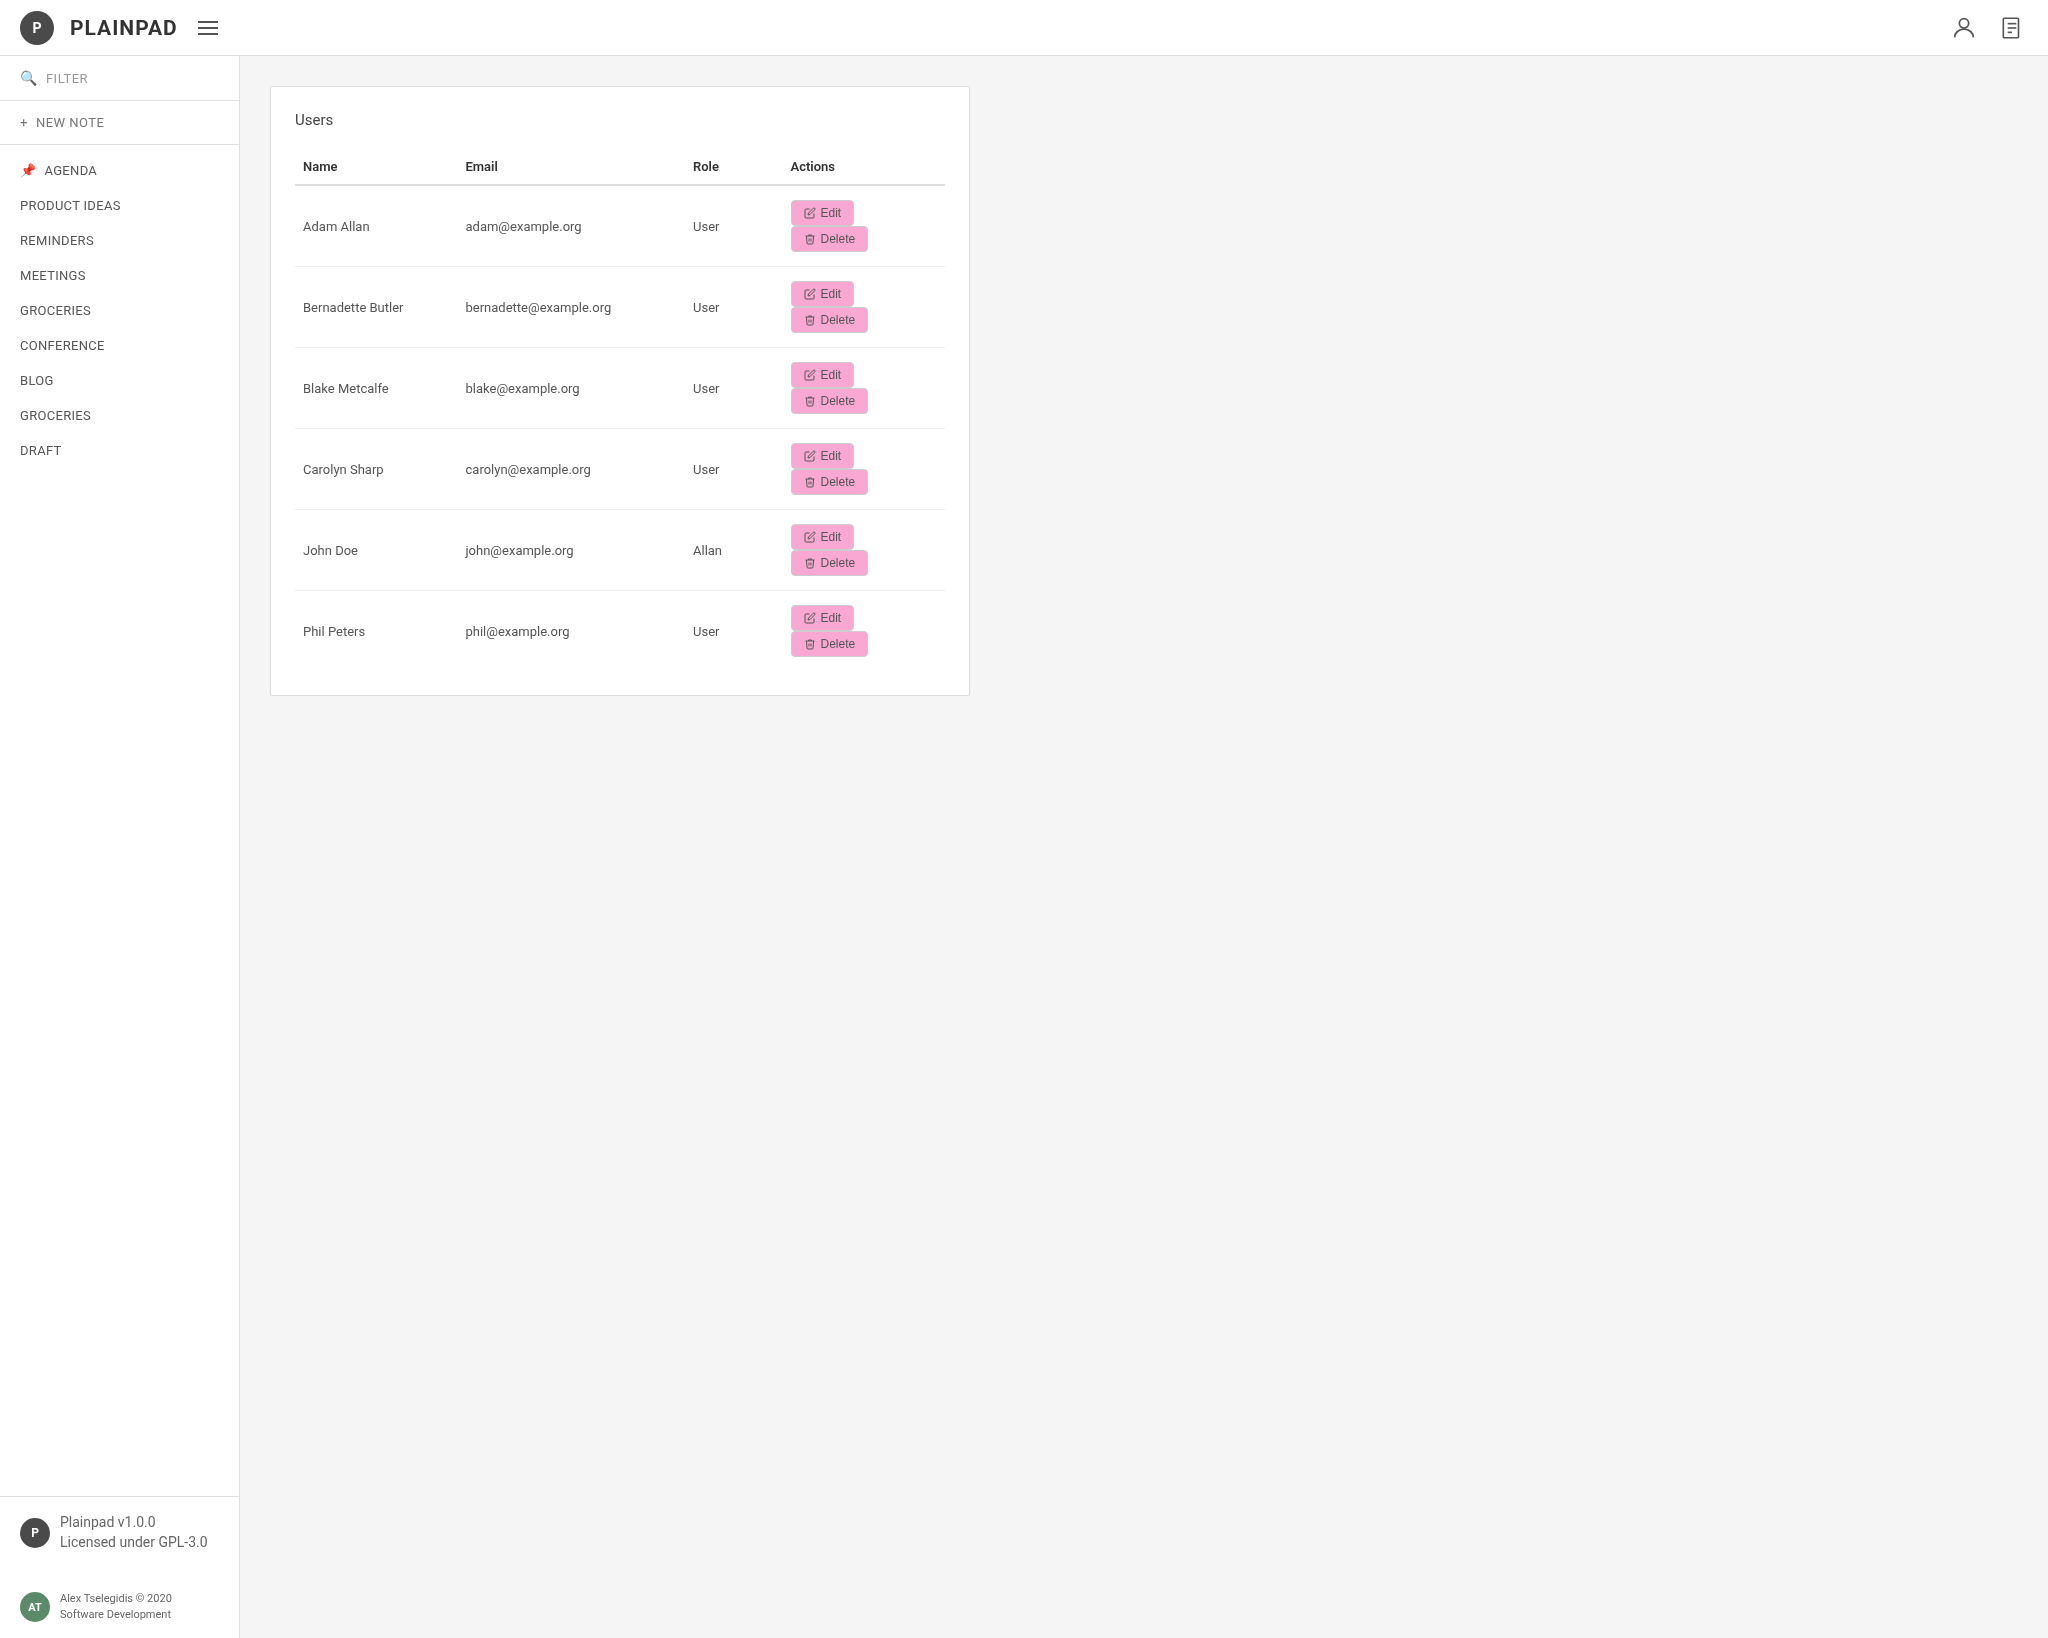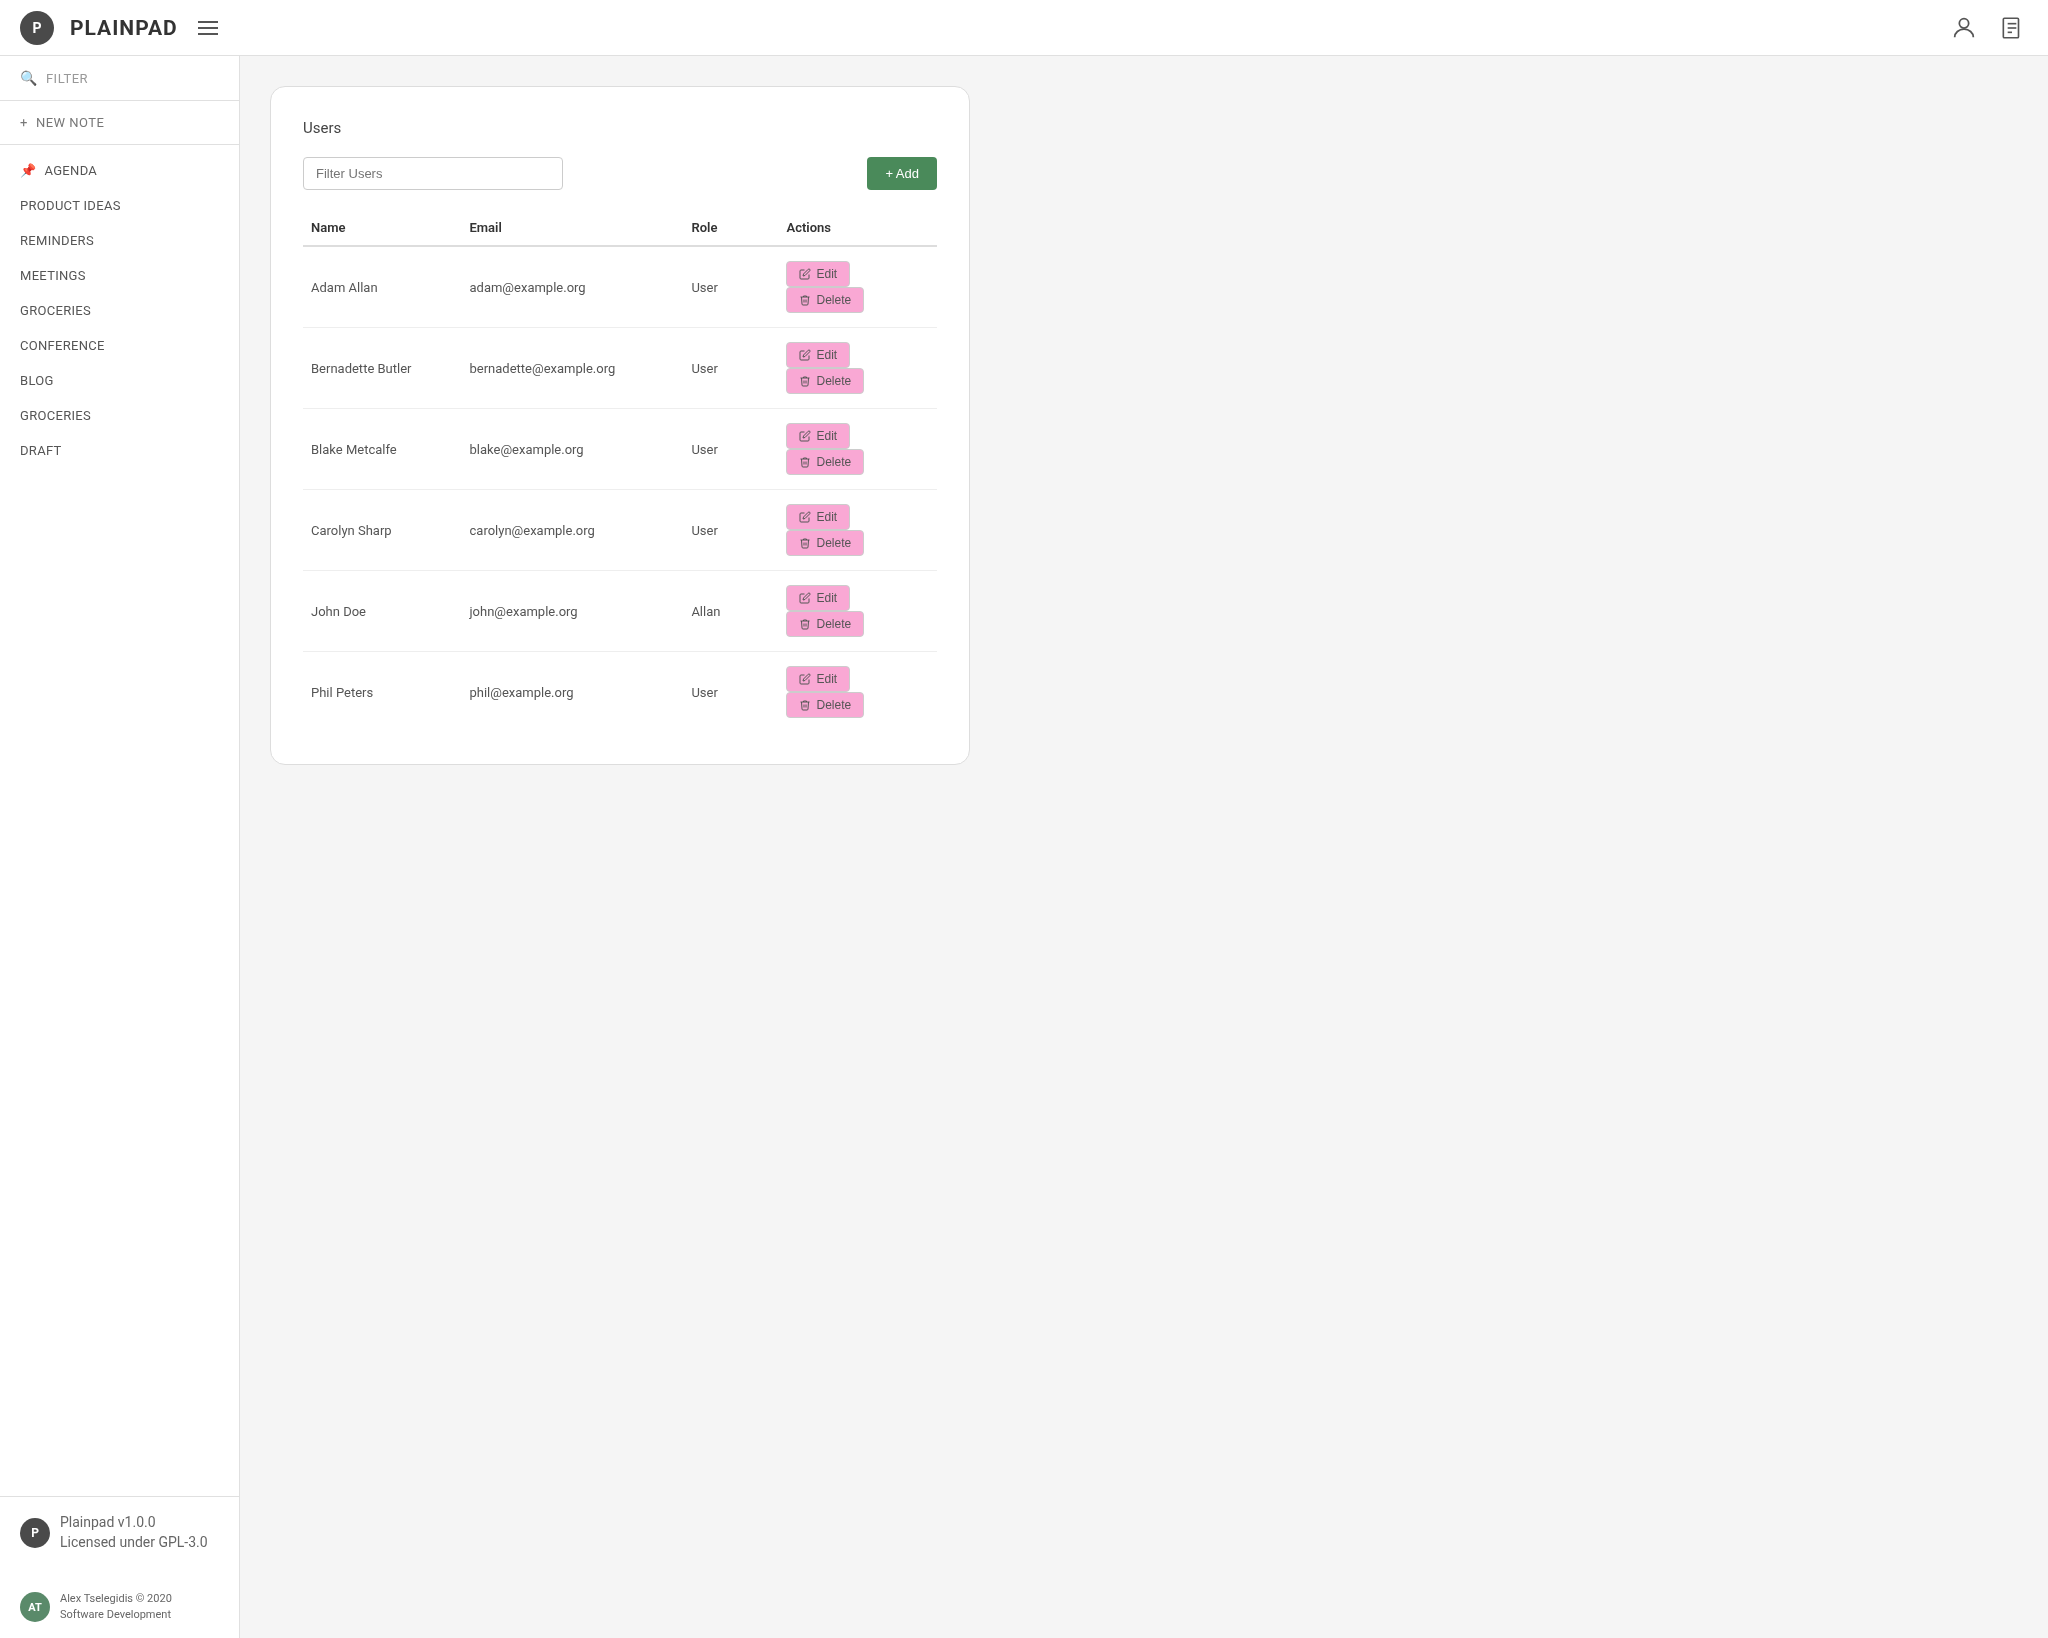--- a/index.html
+++ b/index.html
@@ -65,22 +65,22 @@
     .footer-avatar {
       width: 30px; height: 30px; border-radius: 50%;
       background: #5a8a6a; display: flex; align-items: center; justify-content: center;
       color: #fff; font-size: 11px; font-weight: bold; flex-shrink: 0;
     }
     .footer-author-text { font-size: 11px; color: #666; line-height: 1.4; }
 
     
     .content { flex: 1; padding: 30px; overflow-y: auto; background: #f5f5f5; }
     .users-card {
-      background: #fff; border: 1px solid #ddd; border-radius: 15px;
-      padding: 32px; max-width: 700px;
+      background: #fff; border: 1px solid #ddd; border-radius: 2px;
+      padding: 24px; max-width: 700px;
     }
     .users-card-title { font-size: 15px; color: #444; margin-bottom: 20px; font-weight: 400; }
     .users-toolbar { display: flex; align-items: center; justify-content: space-between; margin-bottom: 20px; }
     .filter-input {
       border: 1px solid #ccc; border-radius: 4px; padding: 8px 12px;
       font-size: 13px; color: #666; width: 260px; outline: none;
     }
     .add-button {
       background: #4a8a5a; color: #fff; border: none; border-radius: 4px;
       padding: 9px 18px; font-size: 13px; cursor: pointer;
@@ -199,26 +199,20 @@
           <div>Alex Tselegidis © 2020</div>
           <div>Software Development</div>
         </div>
       </div>
     </div>
   </aside>
 
   <main class="content">
     <div class="users-card">
       <div class="users-card-title">Users</div>
-      <div class="users-toolbar">
-        <input class="filter-input" type="text" placeholder="Filter Users" style="">
-        <button class="add-button">
-          <span>+ Add</span>
-        </button>
-      </div>
       <table class="users-table">
         <thead>
           <tr>
             <th class="col-name">Name</th>
             <th class="col-email">Email</th>
             <th class="col-role">Role</th>
             <th class="col-actions">Actions</th>
           </tr>
         </thead>
         <tbody id="users-tbody">

